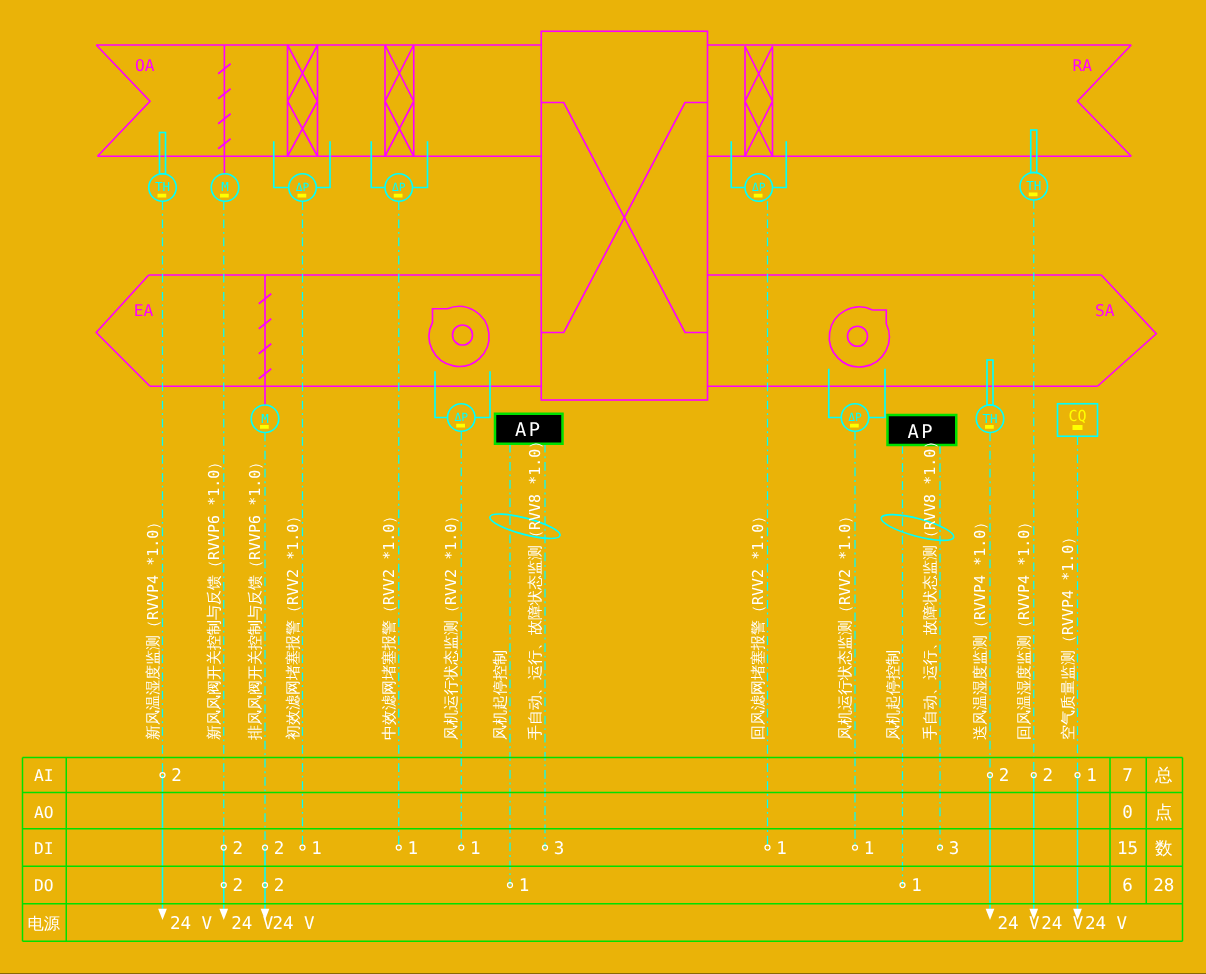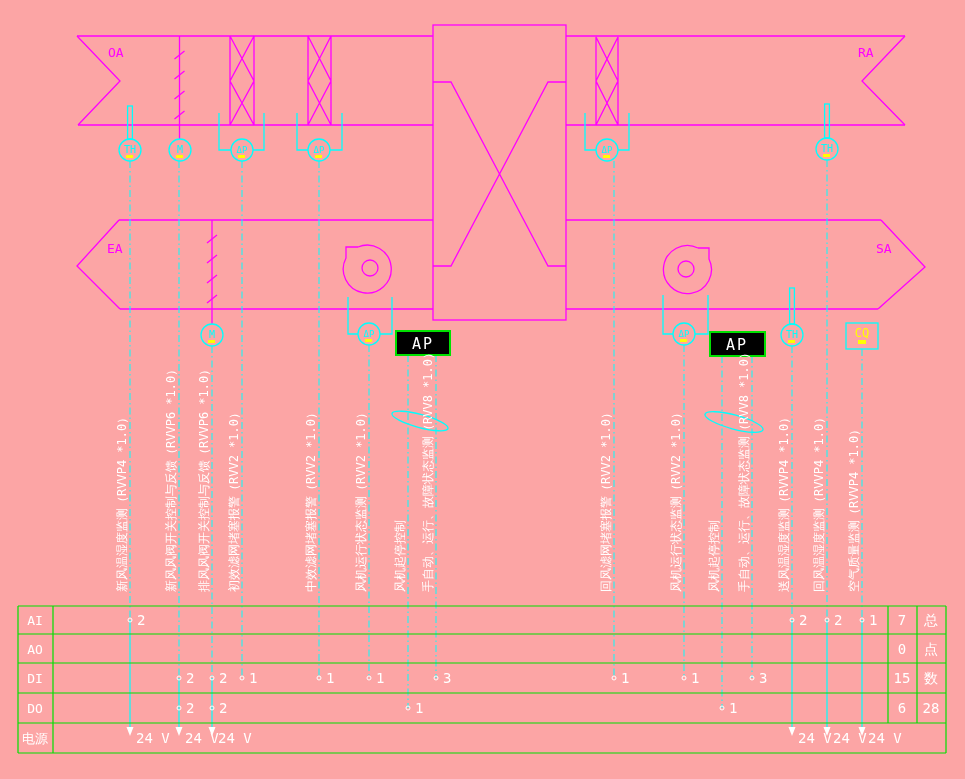--- a/index.html
+++ b/index.html
@@ -1,16 +1,16 @@
 <!DOCTYPE html>
 <html><head>
 <meta charset="utf-8">
 <style>
   html,body{margin:0;padding:0;background:#000;}
-  .stage{position:relative;width:965px;height:779px;background:#fca5a5;overflow:hidden;}
+  .stage{position:relative;width:965px;height:779px;background:#eab308;overflow:hidden;}
   svg{display:block;}
   text{font-family:"DejaVu Sans Mono","Liberation Mono",monospace;}
   .duct-line{stroke:#ff00ff;stroke-width:1.3;fill:none;}
   .cyan-line{stroke:#00ffff;stroke-width:1.3;fill:none;}
   .dash-line{stroke:#00ffff;stroke-width:1;fill:none;stroke-dasharray:7 3 1.5 3;}
   .solid-sig{stroke:#00ffff;stroke-width:1.2;fill:none;}
   .grid{stroke:#00e000;stroke-width:1.2;fill:none;}
   .apbox{stroke:#00e000;stroke-width:2;fill:#000;}
   .ductlbl{fill:#ff00ff;font-size:13px;}
   .sym{fill:#00ffff;font-size:10px;text-anchor:middle;}

